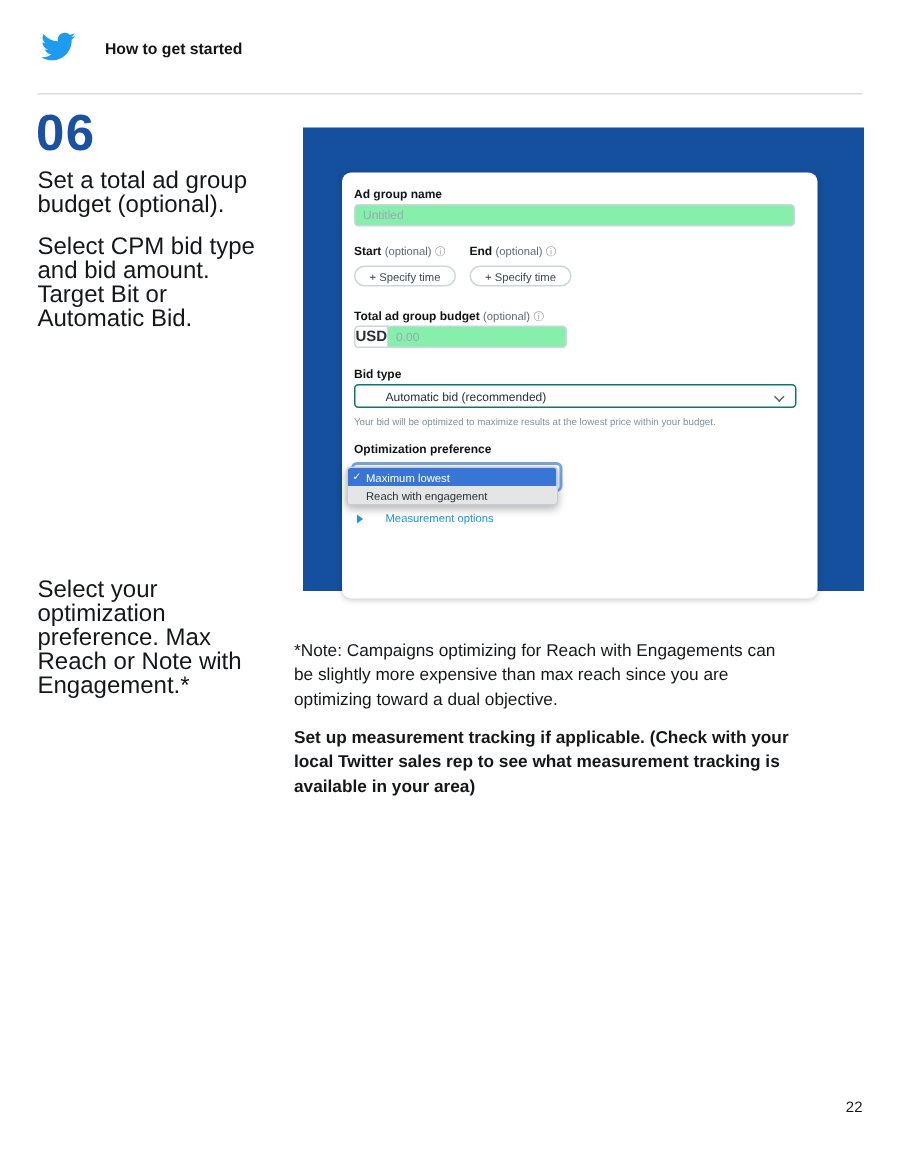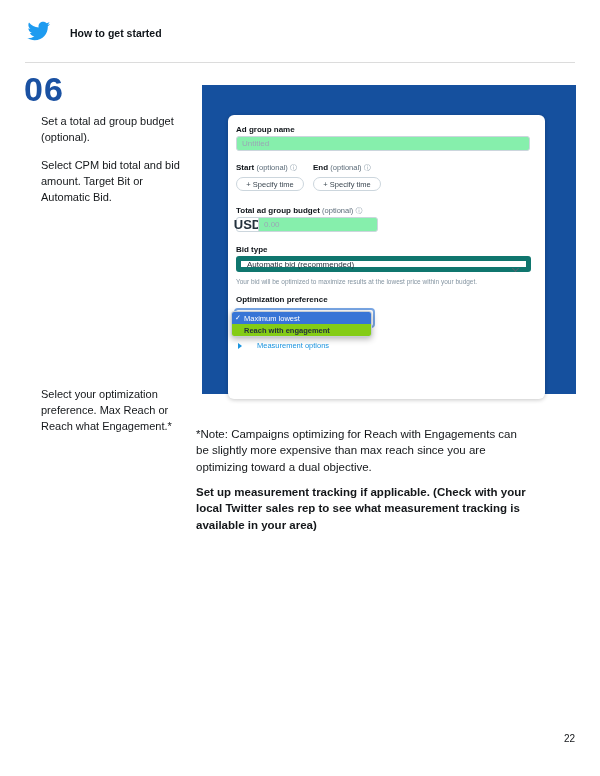--- a/index.html
+++ b/index.html
@@ -9,57 +9,57 @@
     font-family:"Liberation Sans", sans-serif; color:#0f1419; overflow:hidden;
   }
 
   
   .logo { position:absolute; left:24px; top:19px; width:29px; height:24px; }
   .doc-title { position:absolute; left:70px; top:27px; font-size:10.5px; font-weight:700; color:#0f1419; }
   .divider { position:absolute; left:25px; top:62px; width:550px; height:1px; background:#dcdcdc; }
 
   
   .step-number { position:absolute; left:24px; top:70px; font-size:34px; font-weight:800; color:#1a51a2; letter-spacing:1px; }
-  .step-para { position:absolute; left:25px; width:152px; font-size:11px; line-height:16px; color:#14171a;margin-left:16px; }
+  .step-para { position:absolute; left:25px; width:152px; font-size:16px; line-height:16px; color:#14171a; }
   .p1 { top:113px; }
   .p2 { top:157px; }
   .p3 { top:386px; }
 
   
   .panel { position:absolute; left:202px; top:85px; width:374px; height:309px; background:#15509e; }
   .card { position:absolute; left:26px; top:30px; width:317px; height:284px; background:#ffffff; border-radius:6px; box-shadow:0 1px 4px rgba(0,0,0,.22); }
 
   .f-label { position:absolute; font-size:8px; font-weight:700; color:#0f1419; white-space:nowrap; }
   .f-opt   { font-weight:400; color:#5b6b78; font-size:7.5px; }
   .f-info  { font-weight:400; color:#8899a6; font-size:7px; }
 
   .f-input { position:absolute; border:1px solid #ccd6dd; border-radius:3px; background:#86efac;
              font-family:"Liberation Sans",sans-serif; font-size:8px; color:#24313c; padding:0 5px; outline:none; }
   .f-input::placeholder { color:#9aa8b5; }
 
   .pill { position:absolute; height:14px; width:68px; border:1px solid #ccd6dd; border-radius:8px; background:#fff;
           font-size:7.5px; color:#3c4852; display:flex; align-items:center; justify-content:center; cursor:pointer; white-space:nowrap; }
 
   .usd-box { position:absolute; left:8px; top:102px; width:23px; height:15px; border:1px solid #ccd6dd; border-radius:3px 0 0 3px;
-             background:#fff; font-size:13px; font-weight:700; color:#24313c; display:flex; align-items:center; justify-content:center; }
+             background:#fff; font-size:10px; font-weight:700; color:#24313c; display:flex; align-items:center; justify-content:center; }
   .usd-input { left:30px; top:102px; width:120px; height:15px; border-radius:0 3px 3px 0; }
 
-  .f-select { position:absolute; left:8px; top:141px; width:295px; height:16px; border:5px solid #0f766e; border-radius:3px;
-              background:#fff; display:flex; align-items:center; padding:0 6px; font-size:8px; color:#24313c; cursor:pointer; }
+  .f-select { position:absolute; left:8px; top:141px; width:295px; height:16px; border:1px solid #0f766e; border-radius:3px;
+              background:#fff; display:flex; align-items:center; padding:0 20px; font-size:8px; color:#24313c; cursor:pointer; }
   .chev { position:absolute; right:8px; top:5px; width:5px; height:5px; border-right:1px solid #536471; border-bottom:1px solid #536471; transform:rotate(45deg); }
 
   .helper { position:absolute; left:8px; top:163px; font-size:6.5px; color:#8494a1; white-space:nowrap; }
 
   .opt-select { position:absolute; left:6px; top:193px; width:141px; height:20px; background:#fff;
                 border:2px solid #79a7e6; border-radius:4px; }
   .menu { position:absolute; left:3px; top:196px; width:141px; background:#fdfdfd; border:1px solid #c6cdd4;
           border-radius:3px; box-shadow:0 2px 6px rgba(0,0,0,.3); overflow:hidden; z-index:2; }
   .menu-row { height:12px; display:flex; align-items:center; font-size:7.5px; cursor:pointer; }
   .menu-row.sel { background:#3875d6; color:#ffffff; }
-  .menu-row.unsel { background:#84cc16; color:#24313c;font-weight:bold; }
+  .menu-row.unsel { background:#e5e5e5; color:#24313c; }
   .menu-check { width:12px; text-align:center; font-size:7px; }
 
   .m-link { position:absolute; left:10px; top:226px; display:flex; align-items:center; gap:15px;
             color:#1b95e0; font-size:7.5px; cursor:pointer; }
   .tri { width:0; height:0; border-left:4px solid #1b95e0; border-top:3px solid transparent; border-bottom:3px solid transparent; }
 
   
   .note { position:absolute; left:196px; width:335px; font-size:11.5px; line-height:16.3px; color:#14171a; }
   .note-plain { top:426px; }
   .note-bold  { top:484px; width:345px; font-weight:700; }
@@ -72,22 +72,22 @@
 <div class="page">
 
   <svg class="logo" viewBox="0 0 24 24">
     <path fill="#1D9BF0" d="M23.643 4.937c-.835.37-1.732.62-2.675.733.962-.576 1.7-1.49 2.048-2.578-.9.534-1.897.922-2.958 1.13-.85-.904-2.06-1.47-3.4-1.47-2.572 0-4.658 2.086-4.658 4.66 0 .364.042.718.12 1.06-3.873-.195-7.304-2.05-9.602-4.868-.4.69-.63 1.49-.63 2.342 0 1.616.823 3.043 2.072 3.878-.764-.025-1.482-.234-2.11-.583v.06c0 2.257 1.605 4.14 3.737 4.568-.392.106-.803.162-1.227.162-.3 0-.593-.028-.877-.082.593 1.85 2.313 3.198 4.352 3.234-1.595 1.25-3.604 1.995-5.786 1.995-.376 0-.747-.022-1.112-.065 2.062 1.323 4.51 2.093 7.14 2.093 8.57 0 13.255-7.098 13.255-13.254 0-.2-.005-.402-.014-.602.91-.658 1.7-1.477 2.323-2.41z"></path>
   </svg>
   <div class="doc-title">How to get started</div>
   <div class="divider"></div>
 
   <div class="step-number">06</div>
   <p class="step-para p1">Set a total ad group budget (optional).</p>
-  <p class="step-para p2">Select CPM bid total and bid amount. Target Bit or Automatic Bid.</p>
-  <p class="step-para p3">Select your optimization preference. Max Reach or Reach what Engagement.*</p>
+  <p class="step-para p2">Select CPM bid type and bid amount. Target Bit or Automatic Bid.</p>
+  <p class="step-para p3">Select your optimization preference. Max Reach or Note with Engagement.*</p>
 
   <div class="panel">
     <div class="card">
 
       <div class="f-label" style="left:8px; top:10px;">
         <span>Ad group name</span>
       </div>
       <input class="f-input" style="left: 8px; top: 21px; width: 294px; height: 15px;" placeholder="Untitled">
 
       <div class="f-label" style="left:8px; top:48px;">

